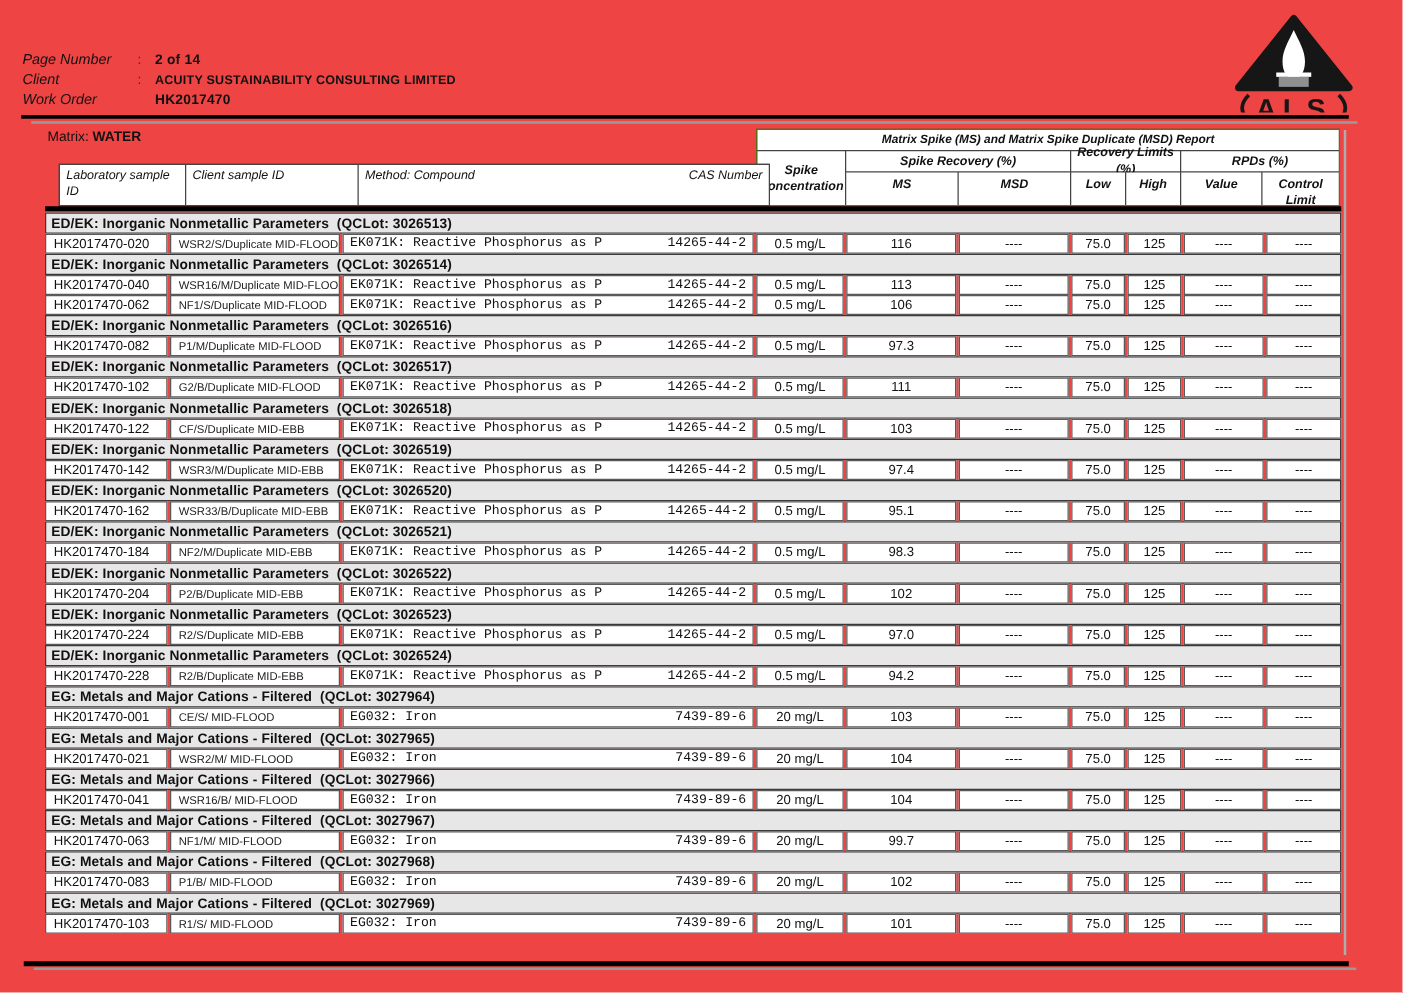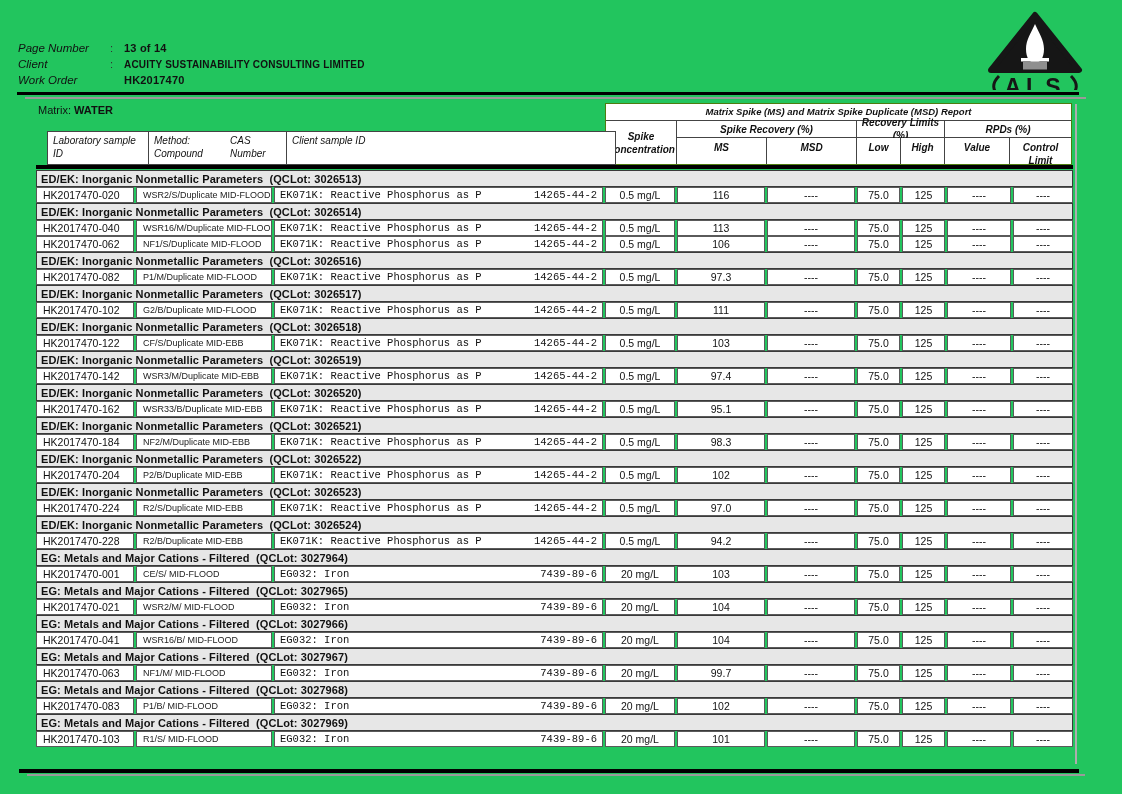--- a/index.html
+++ b/index.html
@@ -1,16 +1,16 @@
 <!DOCTYPE html>
 <html><head>
 <meta charset="utf-8">
 <style>
   html,body{margin:0;padding:0;background:#fff;}
-  .page{position:relative;width:1122px;height:794px;background:#22c55e;overflow:hidden;
+  .page{position:relative;width:1122px;height:794px;background:#ef4444;overflow:hidden;
         font-family:"Liberation Sans","DejaVu Sans",sans-serif;color:#111;}
 
   
   .letterhead{position:absolute;left:18px;top:40px;}
   .lh-row{display:flex;height:16px;align-items:center;}
   .lh-label{width:92px;font-style:italic;font-size:11.5px;color:#111;}
   .lh-colon{width:14px;font-size:11px;color:#333;}
   .lh-value{font-weight:bold;font-size:11px;letter-spacing:.2px;}
   .lh-value.small{font-size:10px;}
 
@@ -63,21 +63,21 @@
 </style>
 </head>
 <body>
 
 <div class="page">
 
   <div class="letterhead">
     <div class="lh-row">
       <span class="lh-label">Page Number</span>
       <span class="lh-colon">:</span>
-      <span class="lh-value">13 of 14</span>
+      <span class="lh-value">2 of 14</span>
     </div>
     <div class="lh-row">
       <span class="lh-label">Client</span>
       <span class="lh-colon">:</span>
       <span class="lh-value small">ACUITY SUSTAINABILITY CONSULTING LIMITED</span>
     </div>
     <div class="lh-row">
       <span class="lh-label">Work Order</span>
       <span class="lh-colon"></span>
       <span class="lh-value">HK2017470</span>
@@ -114,25 +114,25 @@
       <div class="hcell" style="grid-column:3;grid-row:3;align-items:flex-start;padding-top:3px;">MSD</div>
       <div class="hcell" style="grid-column:4;grid-row:3;align-items:flex-start;padding-top:3px;">Low</div>
       <div class="hcell" style="grid-column:5;grid-row:3;align-items:flex-start;padding-top:3px;">High</div>
       <div class="hcell" style="grid-column:6;grid-row:3;align-items:flex-start;padding-top:3px;">Value</div>
       <div class="hcell" style="grid-column:7;grid-row:3;align-items:flex-start;padding-top:3px;">Control Limit</div>
     </div>
 
     <div class="hdr-left">
       <div class="hcell topleft">Laboratory sample
 ID</div>
+      <div class="hcell topleft">Client sample ID</div>
       <div class="hcell topleft split">
         <span>Method: Compound</span>
         <span>CAS Number</span>
       </div>
-      <div class="hcell topleft">Client sample ID</div>
     </div>
 
     <div class="thick-rule"></div>
 
     <div class="sections">
   <div class="section">
     <div class="band">
       <span>ED/EK: Inorganic Nonmetallic Parameters  (QCLot: 3026513)</span>
     </div>
     <div class="row">

